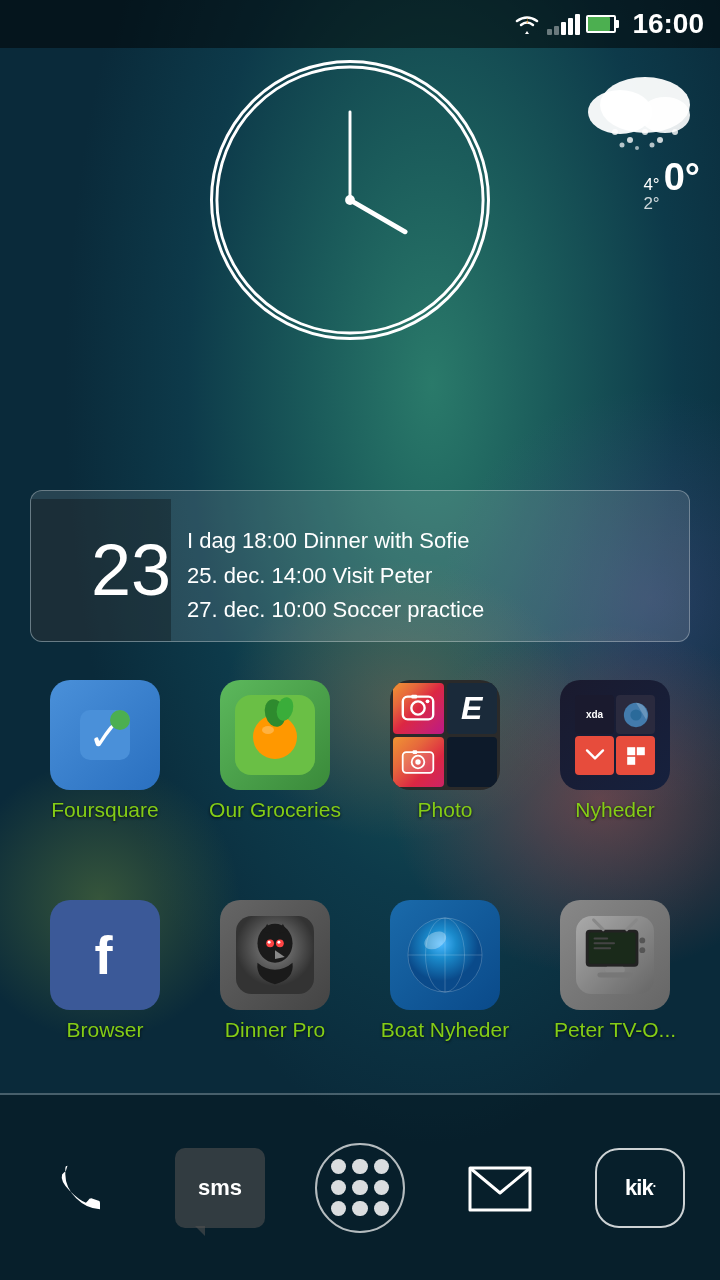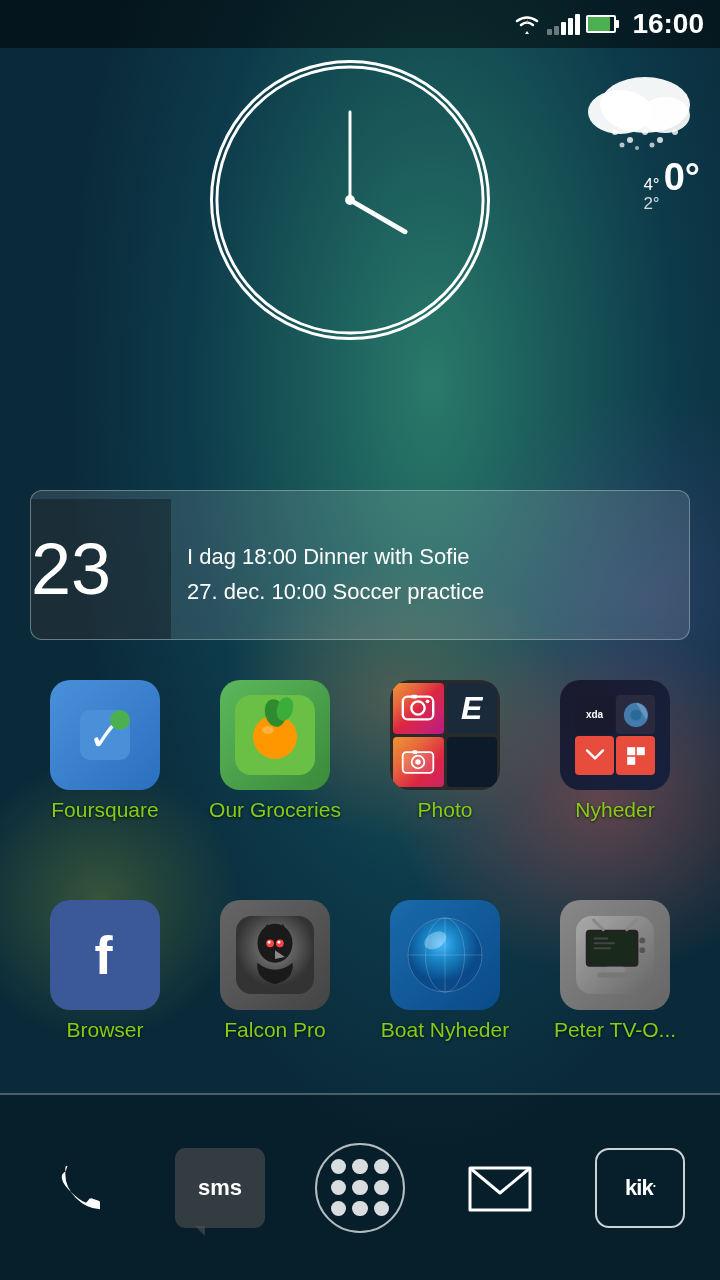--- a/index.html
+++ b/index.html
@@ -150,21 +150,21 @@
       display: flex;
       overflow: hidden;
       min-height: 150px;
     }
 
     .cal-date-box {
       background: rgba(0,0,0,0.3);
       width: 140px;
       display: flex;
       align-items: center;
-      justify-content: flex-start;
+      justify-content: flex-end;
       flex-shrink: 0;
       margin-top: 8px;
     }
 
     .cal-date-number {
       color: white;
       font-size: 72px;
       font-weight: 300;
     }
 
@@ -328,21 +328,21 @@
     }
 
     .dock-apps-dot {
       background: rgba(255,255,255,0.85);
       border-radius: 50%;
     }
 
     
     .dock-kik {
       border: 2.5px solid rgba(255,255,255,0.8);
-      border-radius: 14px;
+      border-radius: 24px;
       width: 90px;
       height: 80px;
       display: flex;
       align-items: center;
       justify-content: center;
     }
 
     
     .cloud-svg { width: 120px; }
 
@@ -467,20 +467,21 @@
     <span class="weather-temp">0°</span>
   </div>
 </div>
 
 <div id="calendar-widget">
   <div class="cal-date-box">
     <span class="cal-date-number">23</span>
   </div>
   <div class="cal-events">
     <div class="cal-event">I dag 18:00 Dinner with Sofie</div>
+    <div class="cal-event">25. dec. 14:00 Visit Peter</div>
     <div class="cal-event">27. dec. 10:00 Soccer practice</div>
   </div>
 </div>
 
 <div id="app-grid-1">
 
   <div class="app-item">
     <div class="app-icon icon-foursquare">
       <svg viewBox="0 0 80 80" width="80" height="80">
 
@@ -608,21 +609,21 @@
         <path d="M52 16 L48 8 L44 18 Z" fill="#1a1a1a"></path>
 
         <circle cx="35" cy="28" r="4" fill="#ff4444"></circle>
         <circle cx="45" cy="28" r="4" fill="#ff4444"></circle>
         <circle cx="34" cy="27" r="1.5" fill="white"></circle>
         <circle cx="44" cy="27" r="1.5" fill="white"></circle>
 
         <path d="M22 48 Q20 65 40 70 Q60 65 58 48 Q50 55 40 55 Q30 55 22 48Z" fill="#1a1a1a"></path>
       </svg>
     </div>
-    <span class="app-label">Falcon Pro</span>
+    <span class="app-label">Dinner Pro</span>
   </div>
 
   <div class="app-item">
     <div class="app-icon icon-boat">
       <svg viewBox="0 0 80 80" width="78" height="78">
         <defs>
           <radialGradient id="boatGrad" cx="45%" cy="35%">
             <stop offset="0%" stop-color="#4ab8ff"></stop>
             <stop offset="40%" stop-color="#1a8acb"></stop>
             <stop offset="100%" stop-color="#0a4a8a"></stop>

